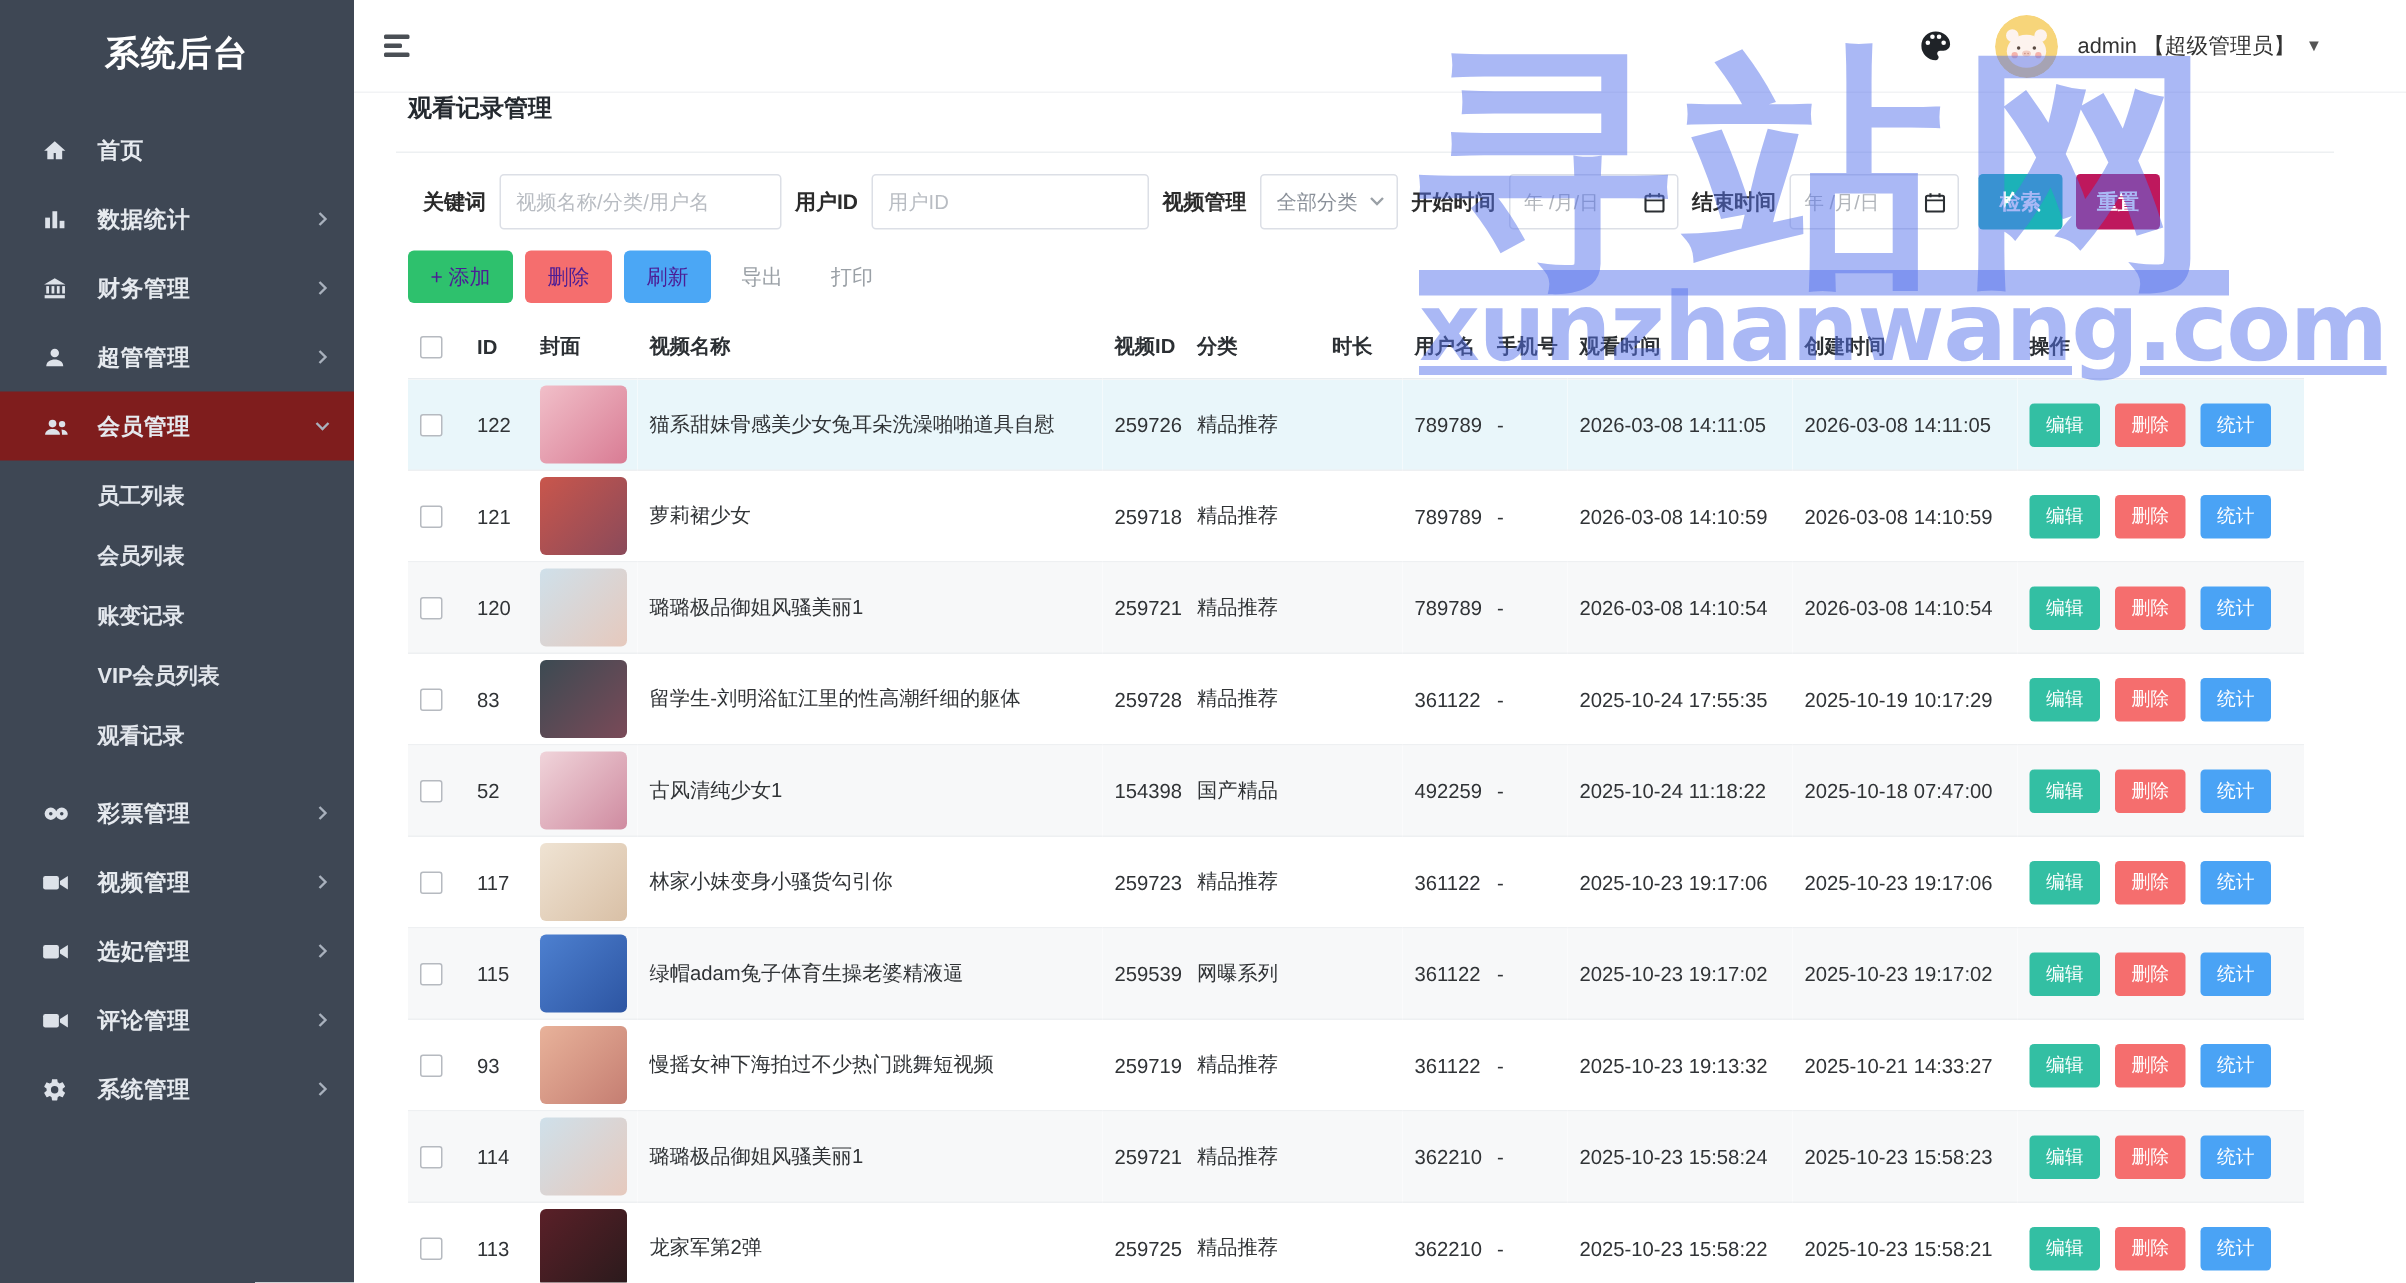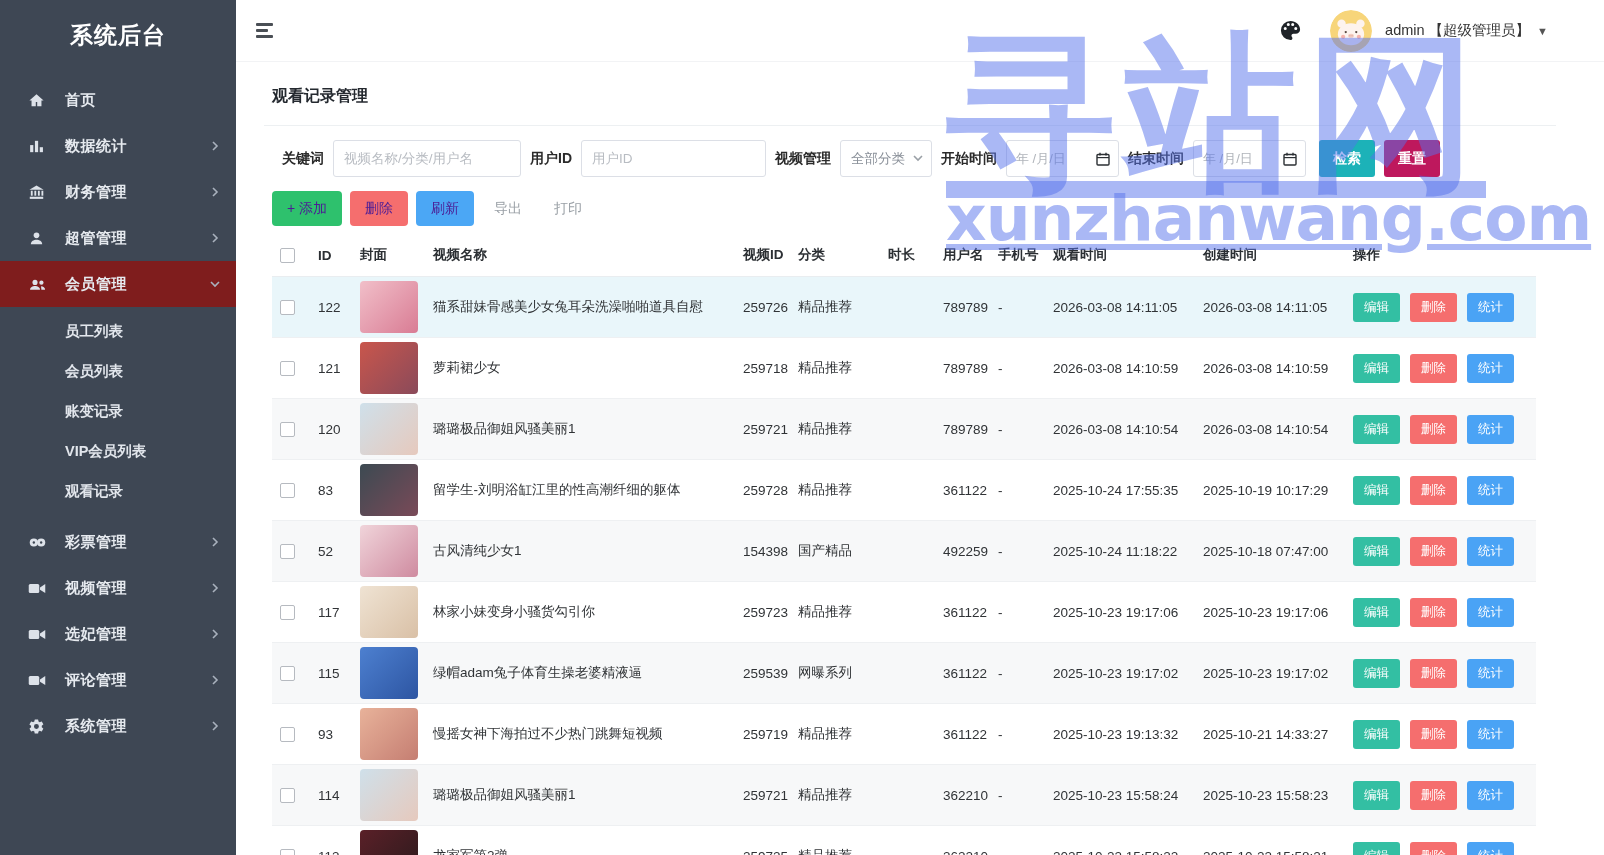--- a/index.html
+++ b/index.html
@@ -30,21 +30,21 @@
   .burger i:nth-child(1){ width:17px; }
   .burger i:nth-child(2){ width:12px; }
   .burger i:nth-child(3){ width:17px; }
   .top-right { margin-left:auto; display:flex; align-items:center; }
   .palette { cursor:pointer; display:flex; }
   .avatar { width:42px; height:42px; margin-left:28px; border-radius:50%; overflow:hidden; cursor:pointer; flex:none; }
   .uname { margin-left:13px; font-size:14.5px; color:#333; white-space:nowrap; cursor:pointer; }
   .caret { margin-left:7px; color:#555; font-size:11px; }
 
   .content { flex:1; padding:0 68px 0 36px; min-width:0; }
-  .page-title { margin-top:24px; font-size:16px; font-weight:bold; color:#24292f; padding-left:0; }
+  .page-title { font-size:16px; font-weight:bold; color:#24292f; padding-left:0; }
   .title-divider { border:none; border-top:1px solid #edf0f2; margin:18px -20px 0 -8px; }
 
   
   .filters { margin-top:14px; display:flex; align-items:center; gap:9px; padding-left:10px; white-space:nowrap; }
   .flabel { font-size:14px; font-weight:bold; color:#2b2b2b; }
   .fin { height:37px; border:1px solid #dcdfe6; border-radius:3px; padding:0 10px; font-size:13.5px; color:#333; outline:none; font-family:inherit; }
   .fin::placeholder { color:#b8bcc2; }
   .w188 { width:188px; } .w185 { width:185px; }
   .fselect { height:37px; width:92px; border:1px solid #dcdfe6; border-radius:3px; display:flex; align-items:center; justify-content:space-between; padding:0 8px 0 10px; font-size:13.5px; color:#8a9099; cursor:pointer; background:#fff; }
   .fdate { height:37px; width:113px; border:1px solid #dcdfe6; border-radius:3px; display:flex; align-items:center; justify-content:space-between; padding:0 8px 0 9px; font-size:13px; color:#b0b4ba; cursor:pointer; background:#fff; }

